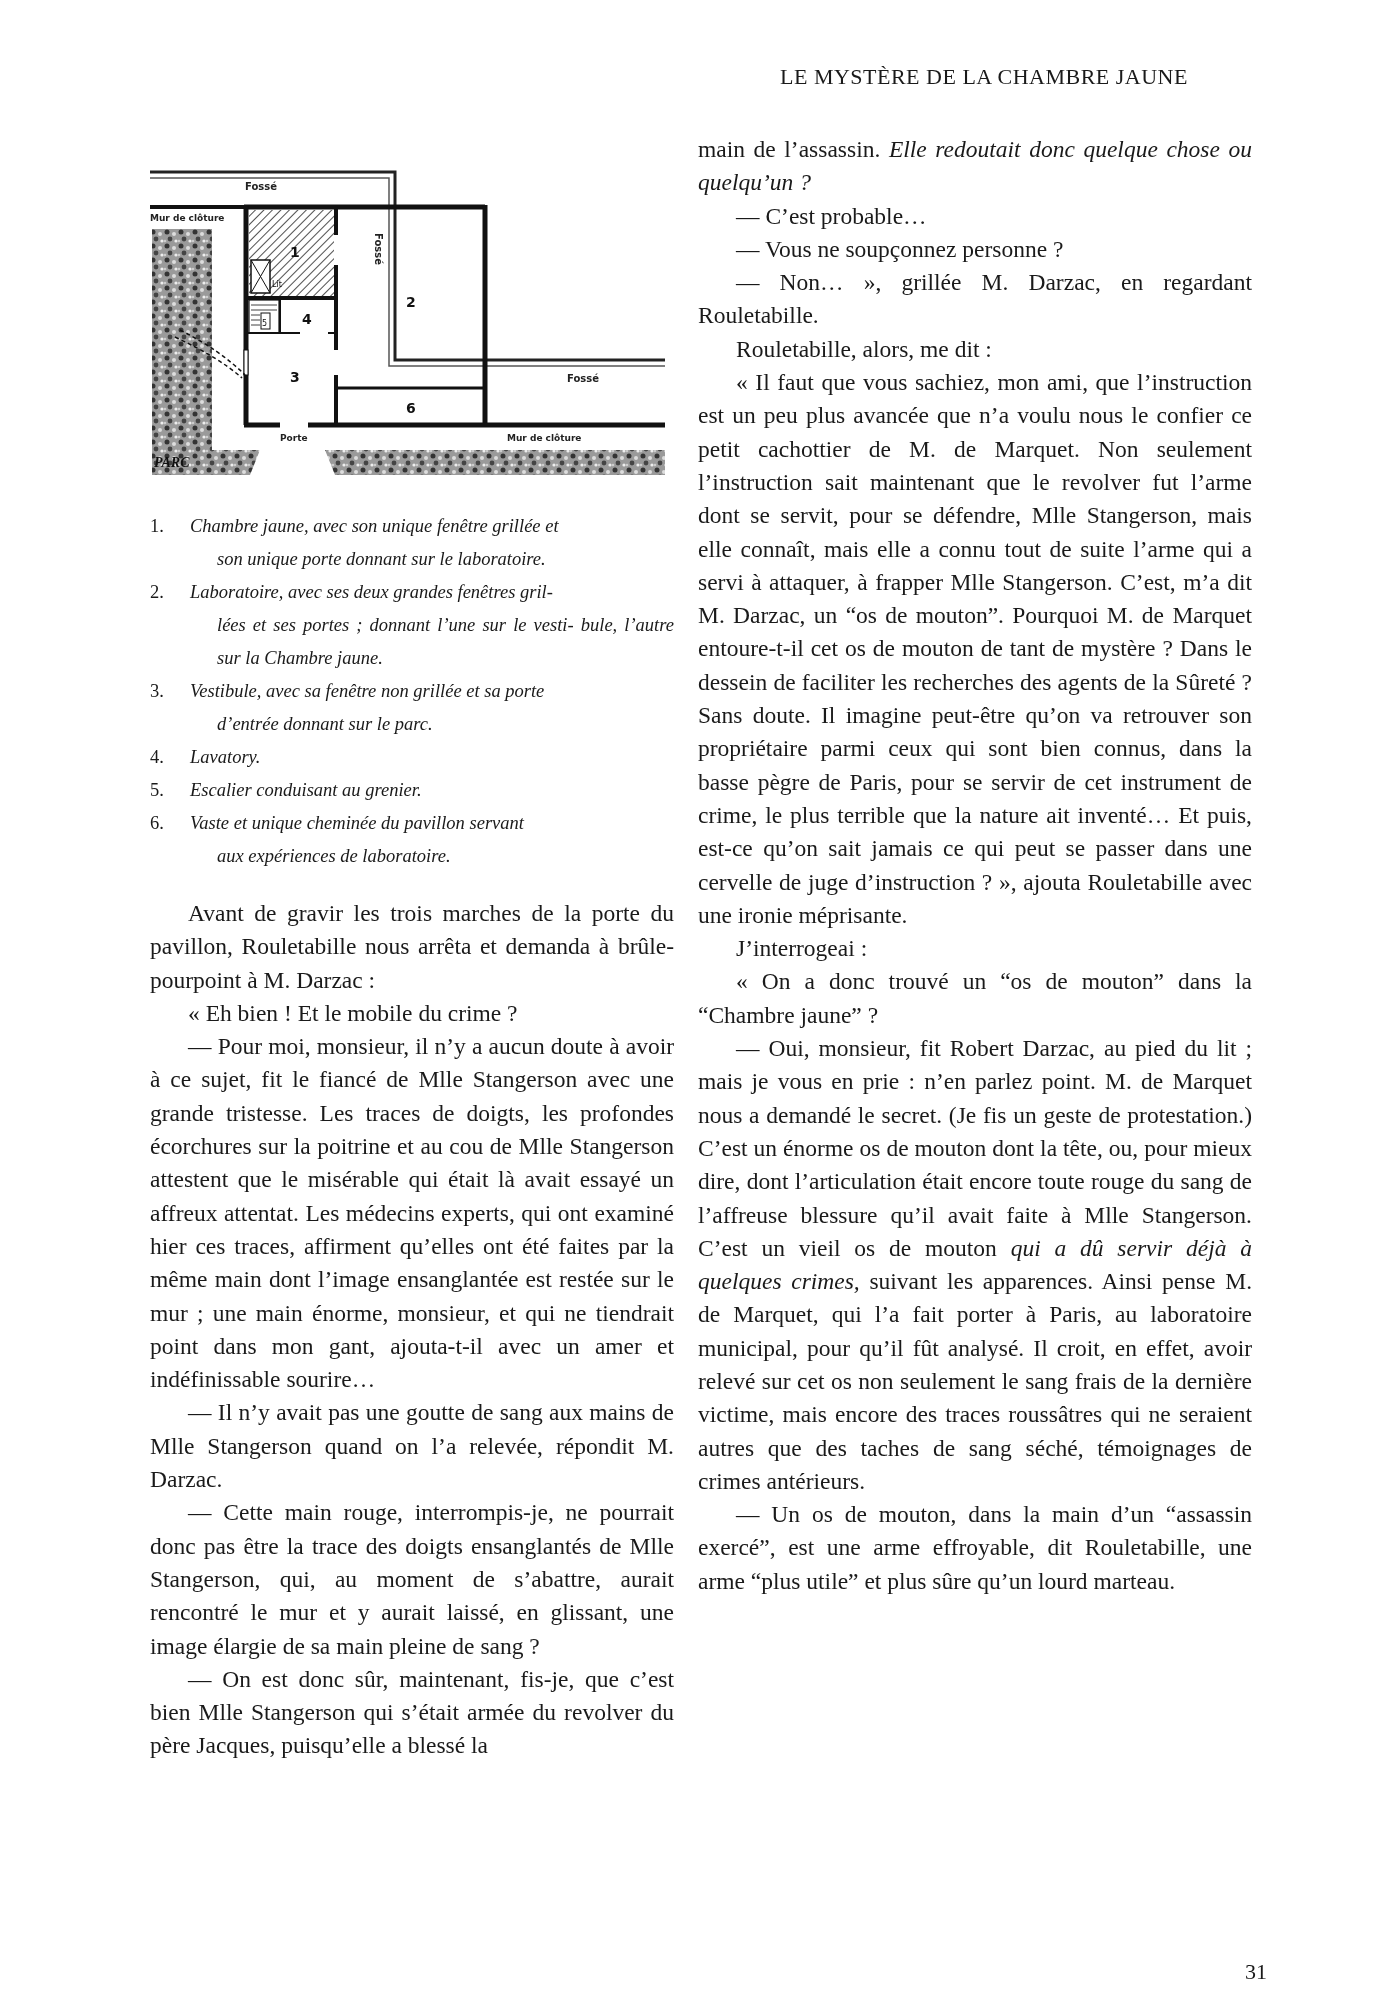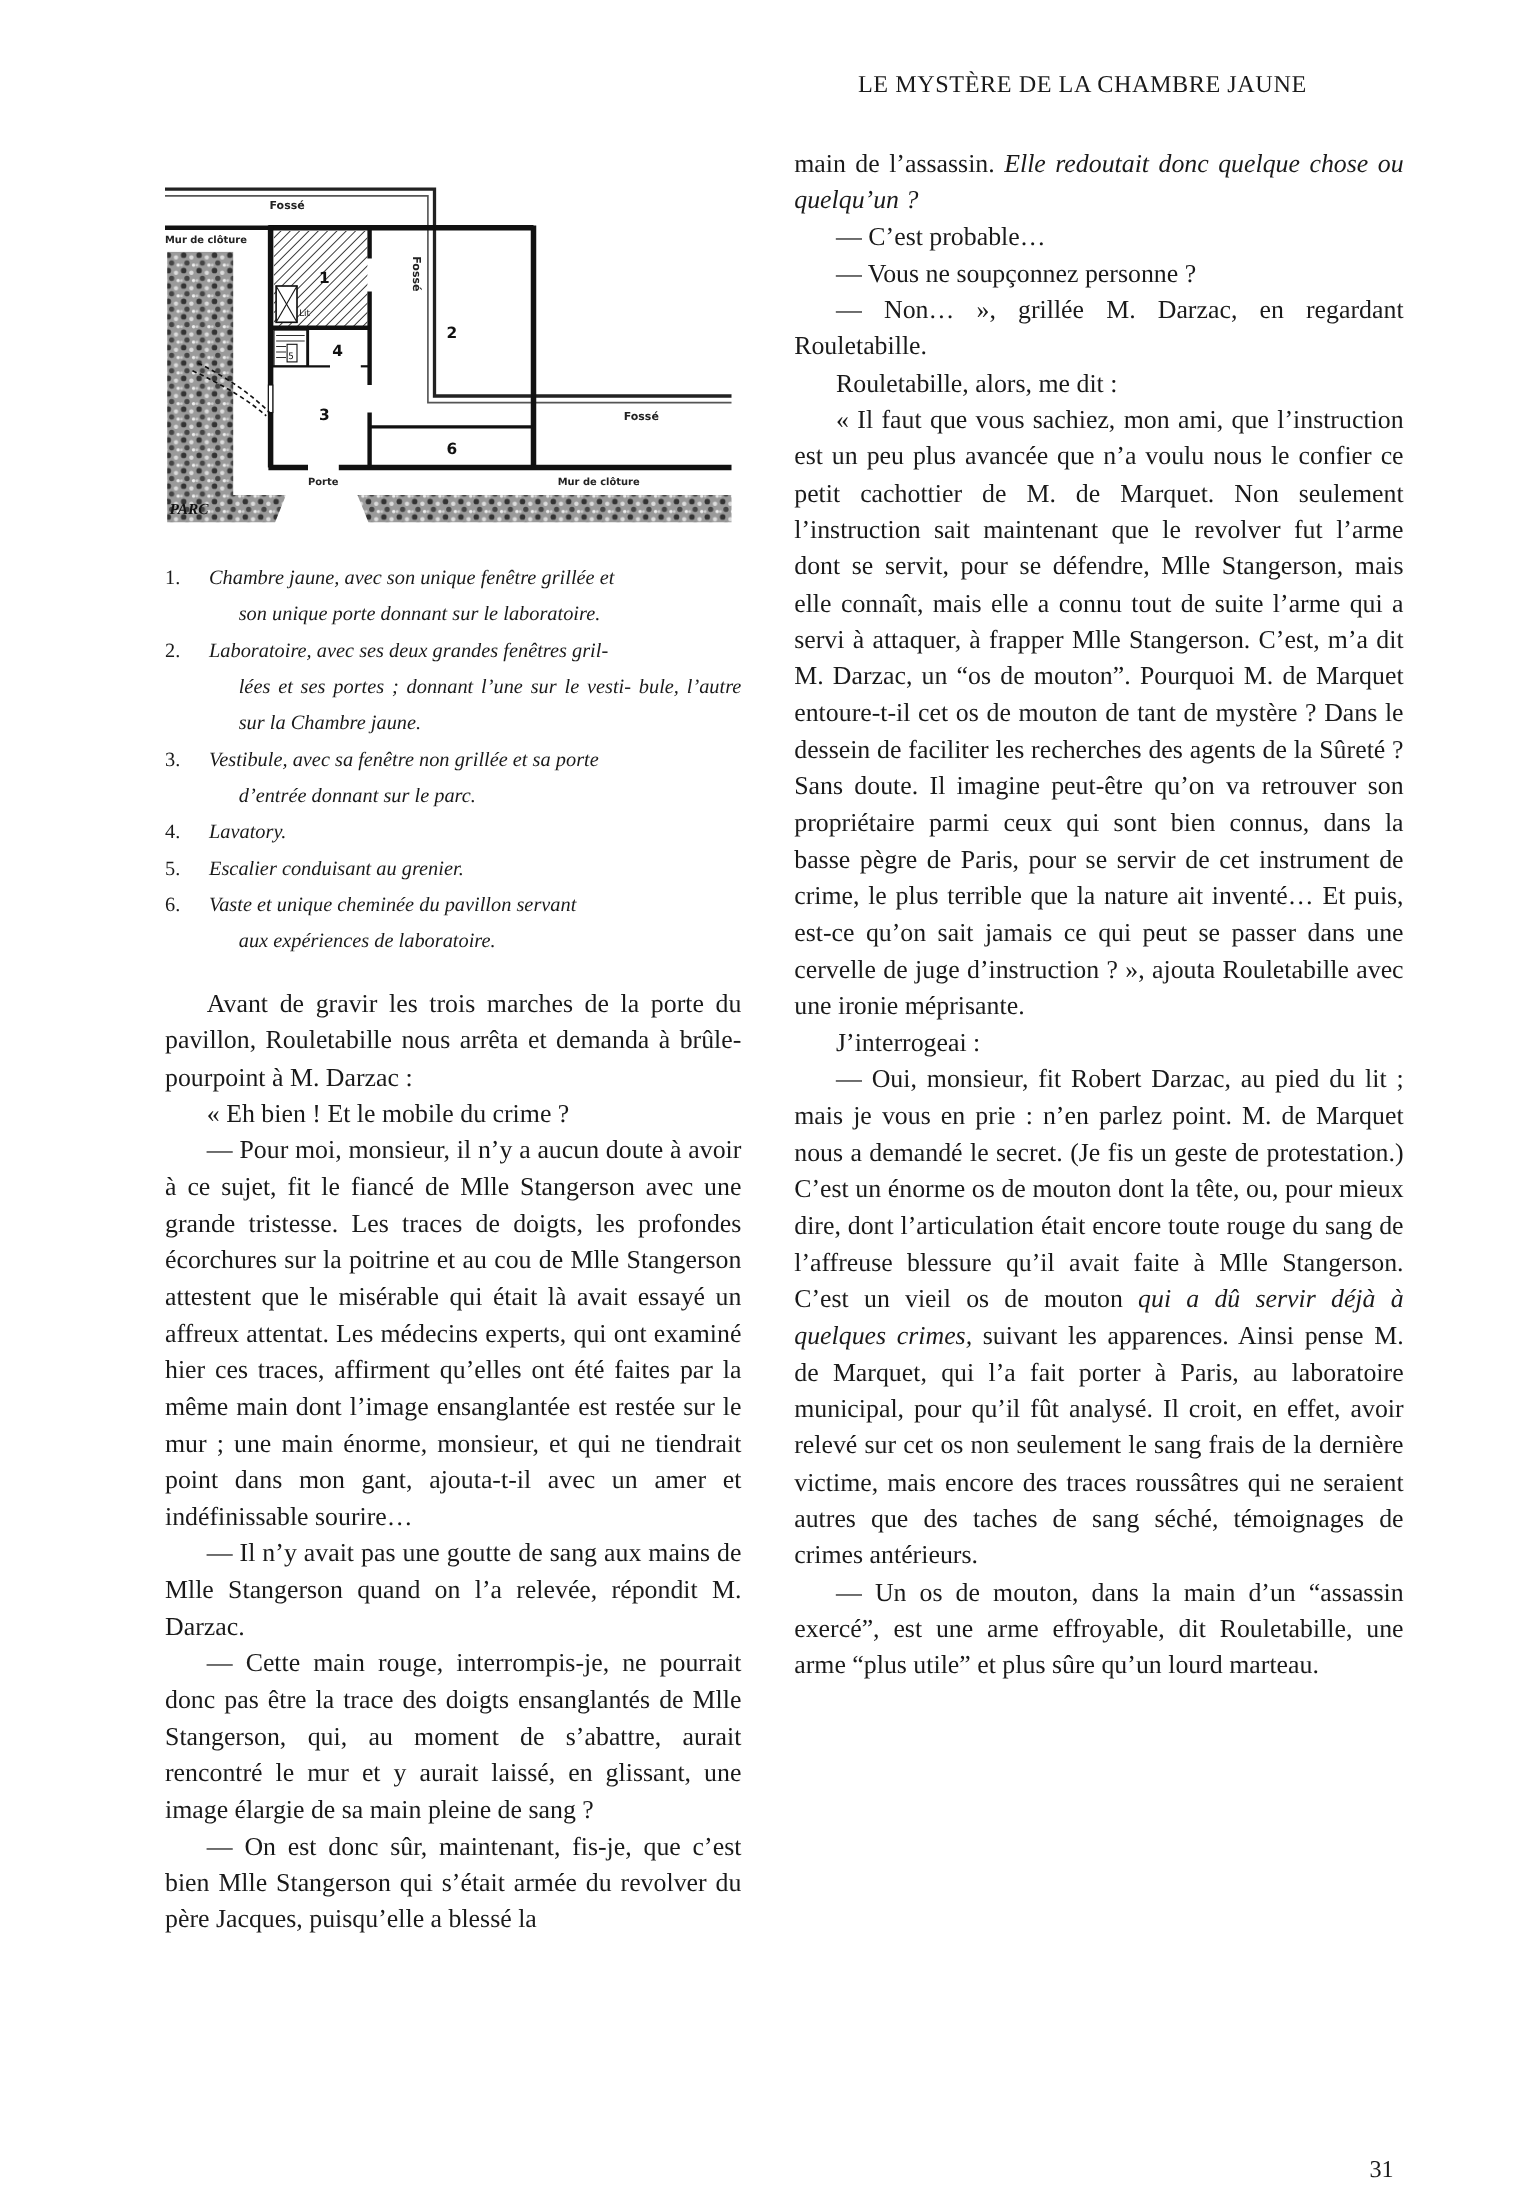--- a/index.html
+++ b/index.html
@@ -10,21 +10,21 @@
   .map { position: absolute; left: 150px; top: 145px; width: 520px; height: 330px; }
   .legend { position: absolute; left: 150px; top: 510px; width: 524px; font-style: italic;
             font-size: 18.5px; line-height: 33px; }
   .legend-item { display: flex; }
   .legend-num { width: 40px; flex: 0 0 40px; font-style: normal; }
   .legend-text { flex: 1; text-align: justify; }
   .legend-text .cont { display: block; padding-left: 27px; }
   .body-text { position: absolute; font-size: 23.5px; line-height: 33.3px; text-align: justify;
                hyphens: manual; }
   .body-left { left: 150px; top: 897px; width: 524px; }
-  .body-right { left: 722px; top: 133px; width: 554px; }
+  .body-right { left: 698px; top: 133px; width: 554px; }
   .p { margin: 0; text-indent: 38px; }
   .p.noindent { text-indent: 0; }
   .it { font-style: italic; }
   .folio { position: absolute; left: 1245px; top: 1959px; font-size: 22px; text-align: center; }
 </style>
 </head>
 <body>
 
 <div class="running-head">LE MYSTÈRE DE LA CHAMBRE JAUNE</div>
 
@@ -147,17 +147,18 @@
 </div>
 
 <div class="body-text body-right">
   <p class="p noindent"><span>main de l’assassin. </span><span class="it">Elle redoutait donc quelque chose ou quelqu’un ?</span></p>
   <p class="p">— C’est probable…</p>
   <p class="p">— Vous ne soupçonnez personne ?</p>
   <p class="p">— Non… », grillée M. Darzac, en regardant Rouletabille.</p>
   <p class="p">Rouletabille, alors, me dit :</p>
   <p class="p">« Il faut que vous sachiez, mon ami, que l’instruction est un peu plus avancée que n’a voulu nous le confier ce petit cachottier de M. de Marquet. Non seulement l’instruction sait maintenant que le revolver fut l’arme dont se servit, pour se défendre, Mlle Stangerson, mais elle connaît, mais elle a connu tout de suite l’arme qui a servi à attaquer, à frapper Mlle Stangerson. C’est, m’a dit M. Darzac, un “os de mouton”. Pourquoi M. de Marquet entoure-t-il cet os de mouton de tant de mys­tère ? Dans le dessein de faciliter les recherches des agents de la Sûreté ? Sans doute. Il imagine peut-être qu’on va retrouver son propriétaire parmi ceux qui sont bien connus, dans la basse pègre de Paris, pour se servir de cet instru­ment de crime, le plus terrible que la nature ait inventé… Et puis, est-ce qu’on sait jamais ce qui peut se passer dans une cervelle de juge d’instruction ? », ajouta Rouletabille avec une ironie méprisante.</p>
   <p class="p">J’interrogeai :</p>
+  <p class="p">« On a donc trouvé un “os de mouton” dans la “Chambre jaune” ?</p>
   <p class="p"><span>— Oui, monsieur, fit Robert Darzac, au pied du lit ; mais je vous en prie : n’en parlez point. M. de Marquet nous a demandé le secret. (Je fis un geste de protestation.) C’est un énorme os de mouton dont la tête, ou, pour mieux dire, dont l’articulation était encore toute rouge du sang de l’affreuse blessure qu’il avait faite à Mlle Stangerson. C’est un vieil os de mouton </span><span class="it">qui a dû servir déjà à quelques crimes,</span><span> suivant les apparences. Ainsi pense M. de Mar­quet, qui l’a fait porter à Paris, au laboratoire municipal, pour qu’il fût analysé. Il croit, en effet, avoir relevé sur cet os non seulement le sang frais de la dernière victime, mais encore des traces roussâtres qui ne seraient autres que des taches de sang séché, témoignages de crimes antérieurs.</span></p>
   <p class="p">— Un os de mouton, dans la main d’un “assassin exercé”, est une arme effroyable, dit Rouletabille, une arme “plus utile” et plus sûre qu’un lourd marteau.</p>
 </div>
 
 <div class="folio">31</div>
 
 </body></html>

